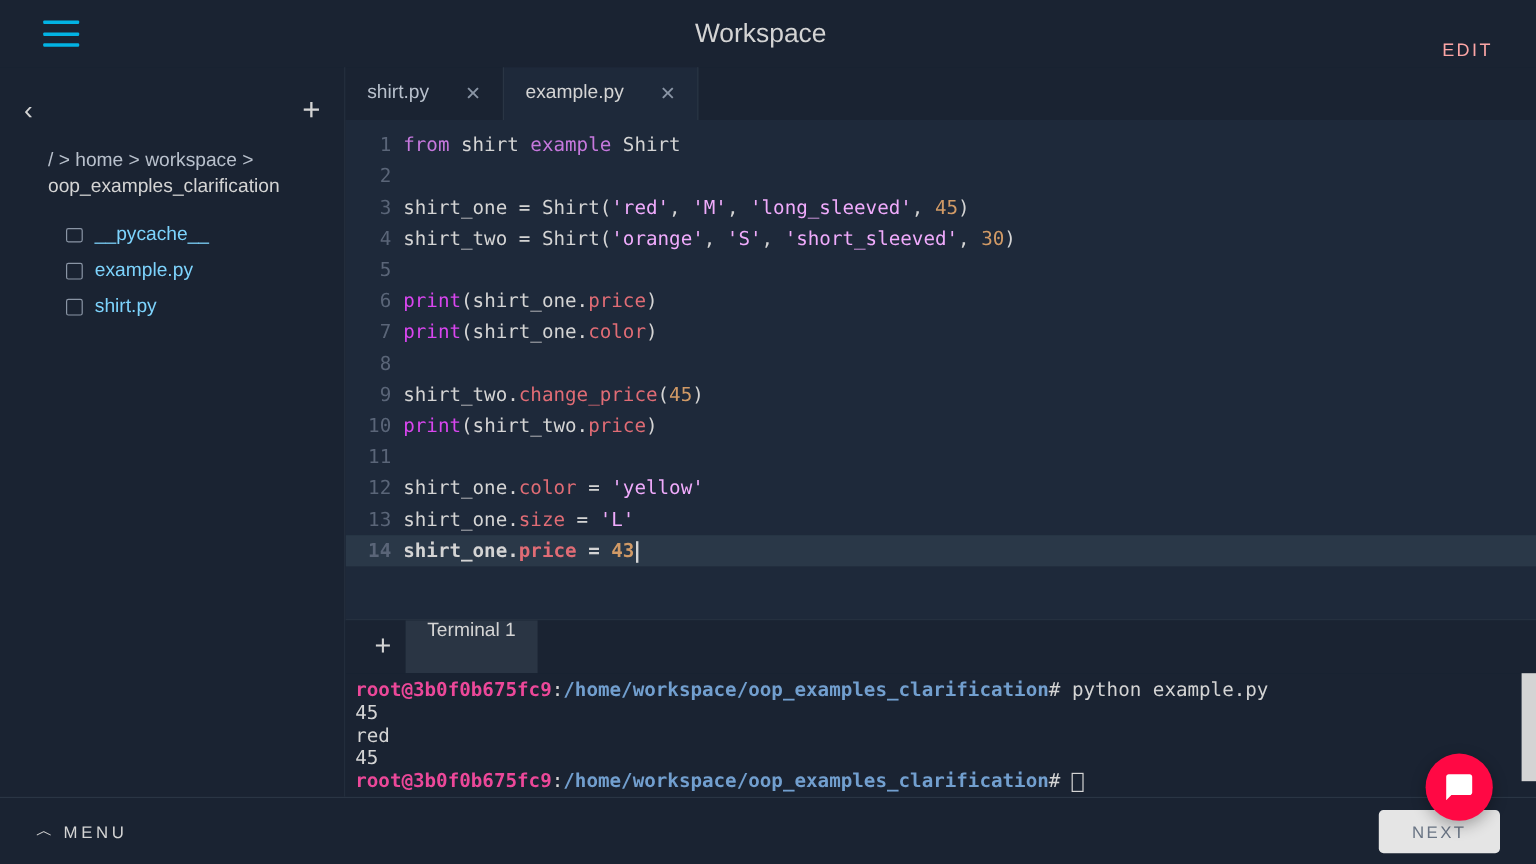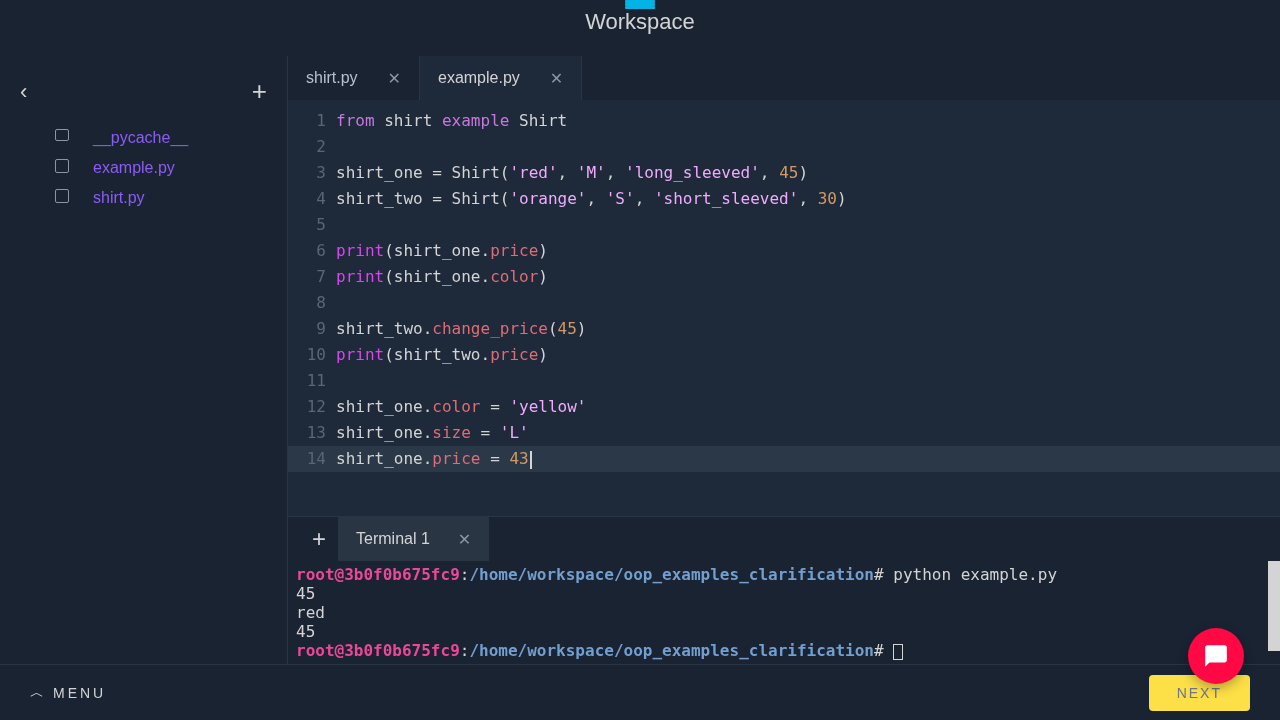--- a/index.html
+++ b/index.html
@@ -9,23 +9,22 @@
   background: #1a2332;
   font-family: -apple-system, BlinkMacSystemFont, "Segoe UI", sans-serif;
   color: #d4d4d4;
   overflow: hidden;
   position: relative;
 }
 .topbar {
   height: 56px;
   display: flex;
   align-items: center;
-  padding: 0 20px;
-  background: #1a2332;
-  flex-direction: column;
+  padding: 0 36px;
+  background: #1a2332;
 }
 .hamburger {
   width: 30px;
   height: 22px;
   display: flex;
   flex-direction: column;
   justify-content: space-between;
   cursor: pointer;
 }
 .hamburger span {
@@ -82,26 +81,26 @@
 .breadcrumb-current {
   padding: 2px 20px 10px 40px;
   font-size: 16px;
   color: #d4d4d4;
 }
 .file-list {
   padding: 6px 0;
 }
 .file-item {
   display: flex;
-  align-items: flex-start;
+  align-items: center;
   padding: 6px 20px 6px 55px;
   font-size: 16px;
-  color: #8b5cf6;
-  cursor: pointer;
-  gap: 24px;
+  color: #7dd3fc;
+  cursor: pointer;
+  gap: 10px;
 }
 .file-icon {
   width: 14px;
   height: 14px;
   border: 1.5px solid #8a95a5;
   border-radius: 2px;
   flex-shrink: 0;
 }
 .folder-icon {
   width: 14px;
@@ -148,20 +147,21 @@
   font-family: "Menlo", "Consolas", monospace;
   font-size: 16px;
   line-height: 26px;
   overflow: hidden;
 }
 .code-line {
   display: flex;
 }
 .code-line.highlighted {
   background: #2a3848;
+  font-weight: bold;
 }
 .line-num {
   width: 48px;
   text-align: right;
   padding-right: 10px;
   color: #5a6578;
   user-select: none;
 }
 .code-content {
   flex: 1;
@@ -201,20 +201,21 @@
 .terminal-tab {
   display: flex;
   align-items: center;
   padding: 0 18px;
   height: 100%;
   background: #2a3544;
   color: #d4d4d4;
   font-size: 16px;
   gap: 28px;
   cursor: pointer;
+  flex-direction: column;
 }
 .terminal-body {
   padding: 4px 8px;
   font-family: "Menlo", "Consolas", monospace;
   font-size: 16px;
   line-height: 19px;
   background: #1a2332;
   color: #d4d4d4;
   position: relative;
 }
@@ -251,21 +252,21 @@
 .menu-toggle {
   display: flex;
   align-items: center;
   gap: 6px;
   color: #d4d4d4;
   letter-spacing: 3px;
   font-size: 14px;
   cursor: pointer;
 }
 .next-btn {
-  background: #fde047;
+  background: #e5e5e5;
   color: #6a7585;
   padding: 10px 28px;
   border-radius: 4px;
   letter-spacing: 2px;
   font-size: 14px;
   cursor: pointer;
 }
 .chat-fab {
   position: absolute;
   bottom: 36px;
@@ -294,20 +295,22 @@
   <div class="title-bar">Workspace</div>
   <div class="edit-link">EDIT</div>
 </div>
 
 <div class="workspace">
   <div class="sidebar">
     <div class="sidebar-header">
       <div class="chevron-left">‹</div>
       <div class="plus-icon">+</div>
     </div>
+    <div class="breadcrumb">/ &gt; home &gt; workspace &gt;</div>
+    <div class="breadcrumb-current">oop_examples_clarification</div>
     <div class="file-list">
       <div class="file-item">
         <div class="folder-icon"></div>
         <span>__pycache__</span>
       </div>
       <div class="file-item">
         <div class="file-icon"></div>
         <span>example.py</span>
       </div>
       <div class="file-item">

